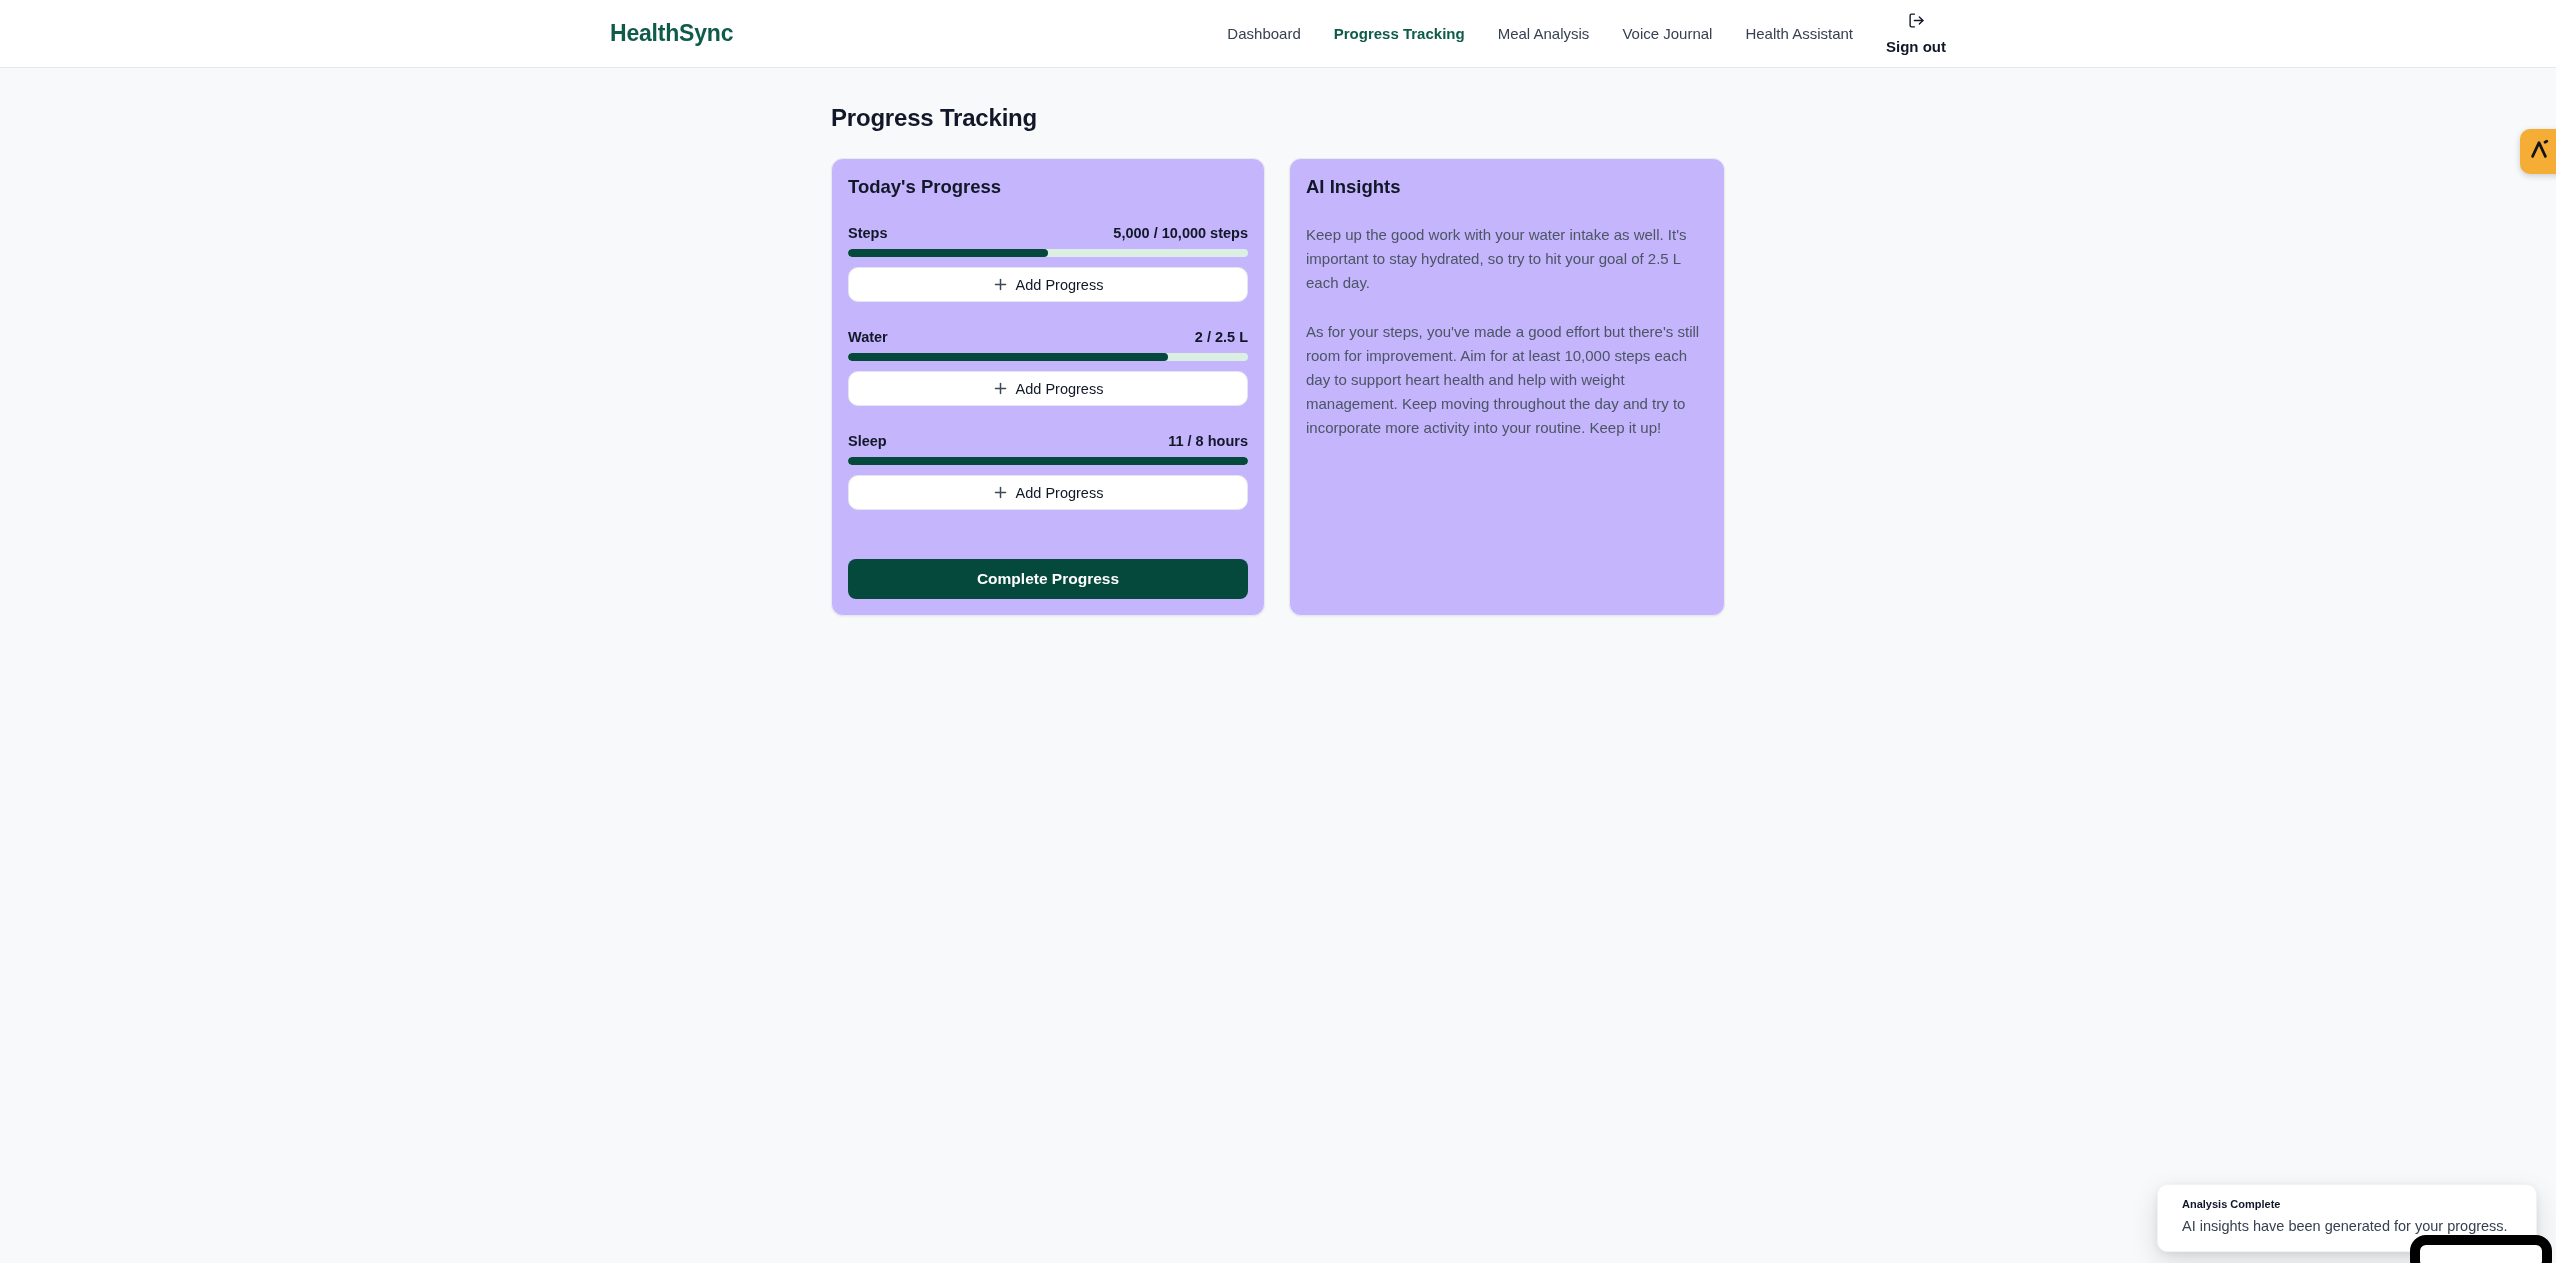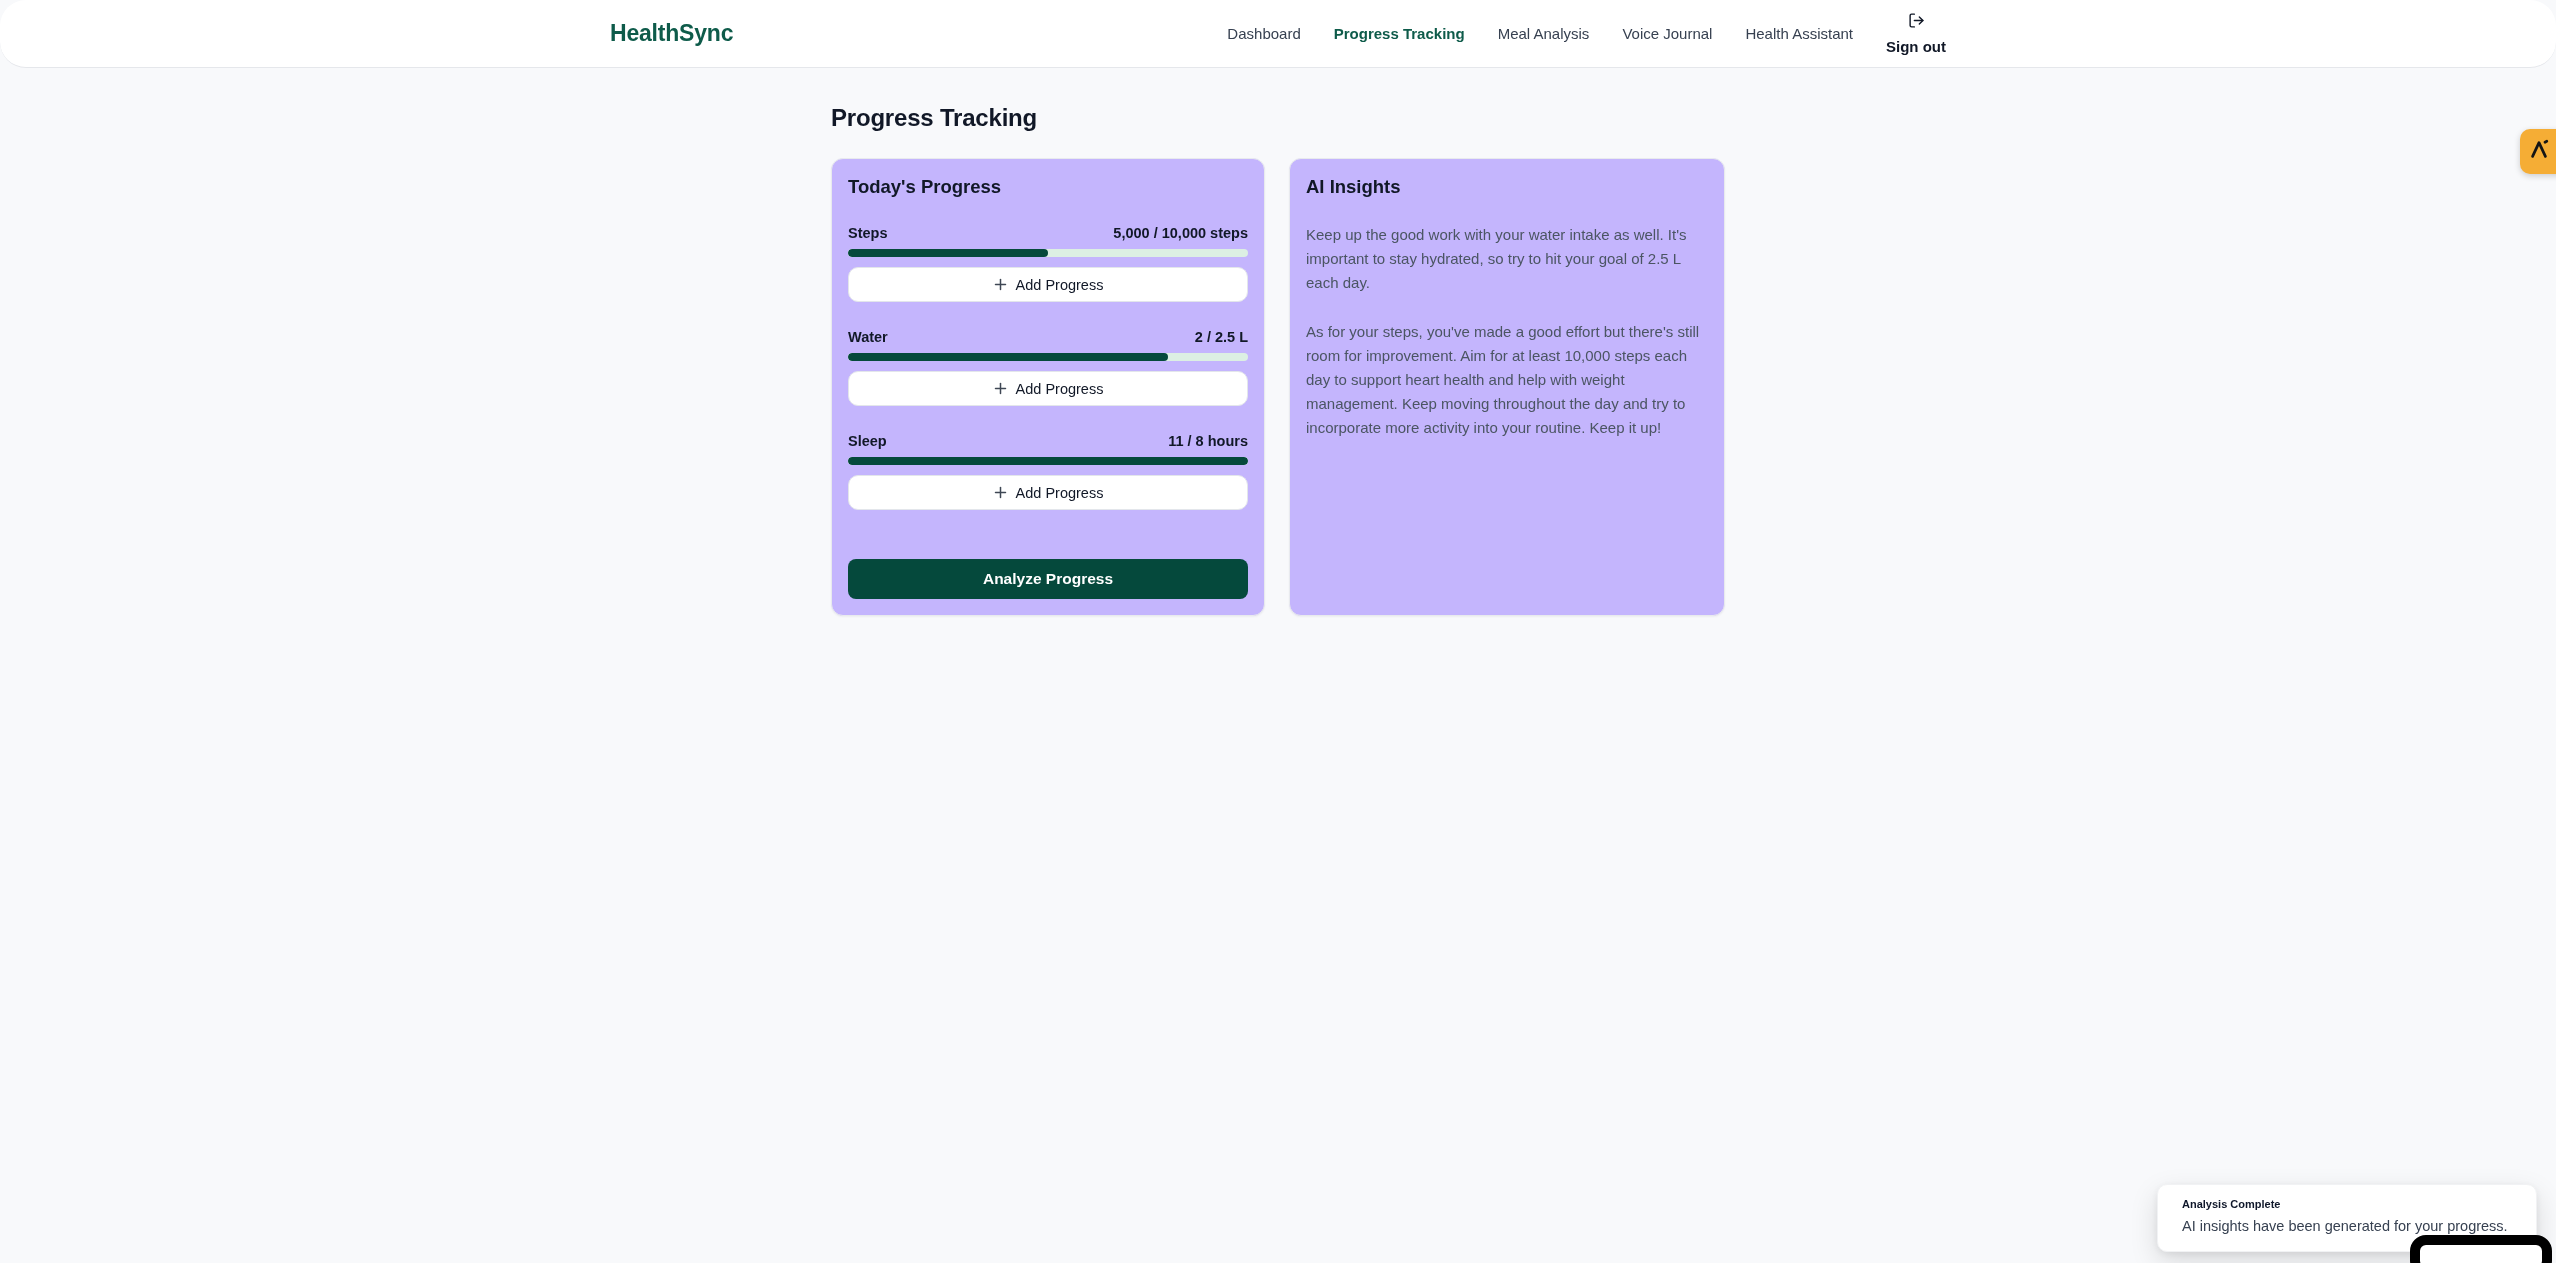--- a/index.html
+++ b/index.html
@@ -10,21 +10,20 @@
     background: #f8f9fb;
     font-family: "Liberation Sans", sans-serif;
     color: #0f172a;
   }
 
   
   .app-header {
     height: 68px;
     background: #ffffff;
     border-bottom: 1px solid #e5e7eb;
-    border-radius: 26px;
   }
   .header-inner {
     width: 1336px;
     height: 100%;
     margin: 0 auto;
     display: flex;
     align-items: center;
     justify-content: space-between;
   }
   .logo {
@@ -222,21 +221,21 @@
           <span>
             <svg width="15" height="15" viewBox="0 0 24 24" fill="none" stroke="#3f4754" stroke-width="2.4" stroke-linecap="round">
               <line x1="12" y1="4" x2="12" y2="20"></line>
                 <line x1="4" y1="12" x2="20" y2="12"></line>
             </svg>
           </span>
           <span>Add Progress</span>
         </button>
       </div>
 
-      <button class="analyze-btn">Analyze Progress</button>
+      <button class="analyze-btn">Complete Progress</button>
     </section>
 
     <section class="card">
       <h2 class="card-title">AI Insights</h2>
       <p class="insight-p">Keep up the good work with your water intake as well. It's important to stay hydrated, so try to hit your goal of 2.5 L each day.</p>
       <p class="insight-p">As for your steps, you've made a good effort but there's still room for improvement. Aim for at least 10,000 steps each day to support heart health and help with weight management. Keep moving throughout the day and try to incorporate more activity into your routine. Keep it up!</p>
     </section>
 
   </div>
 </main>

